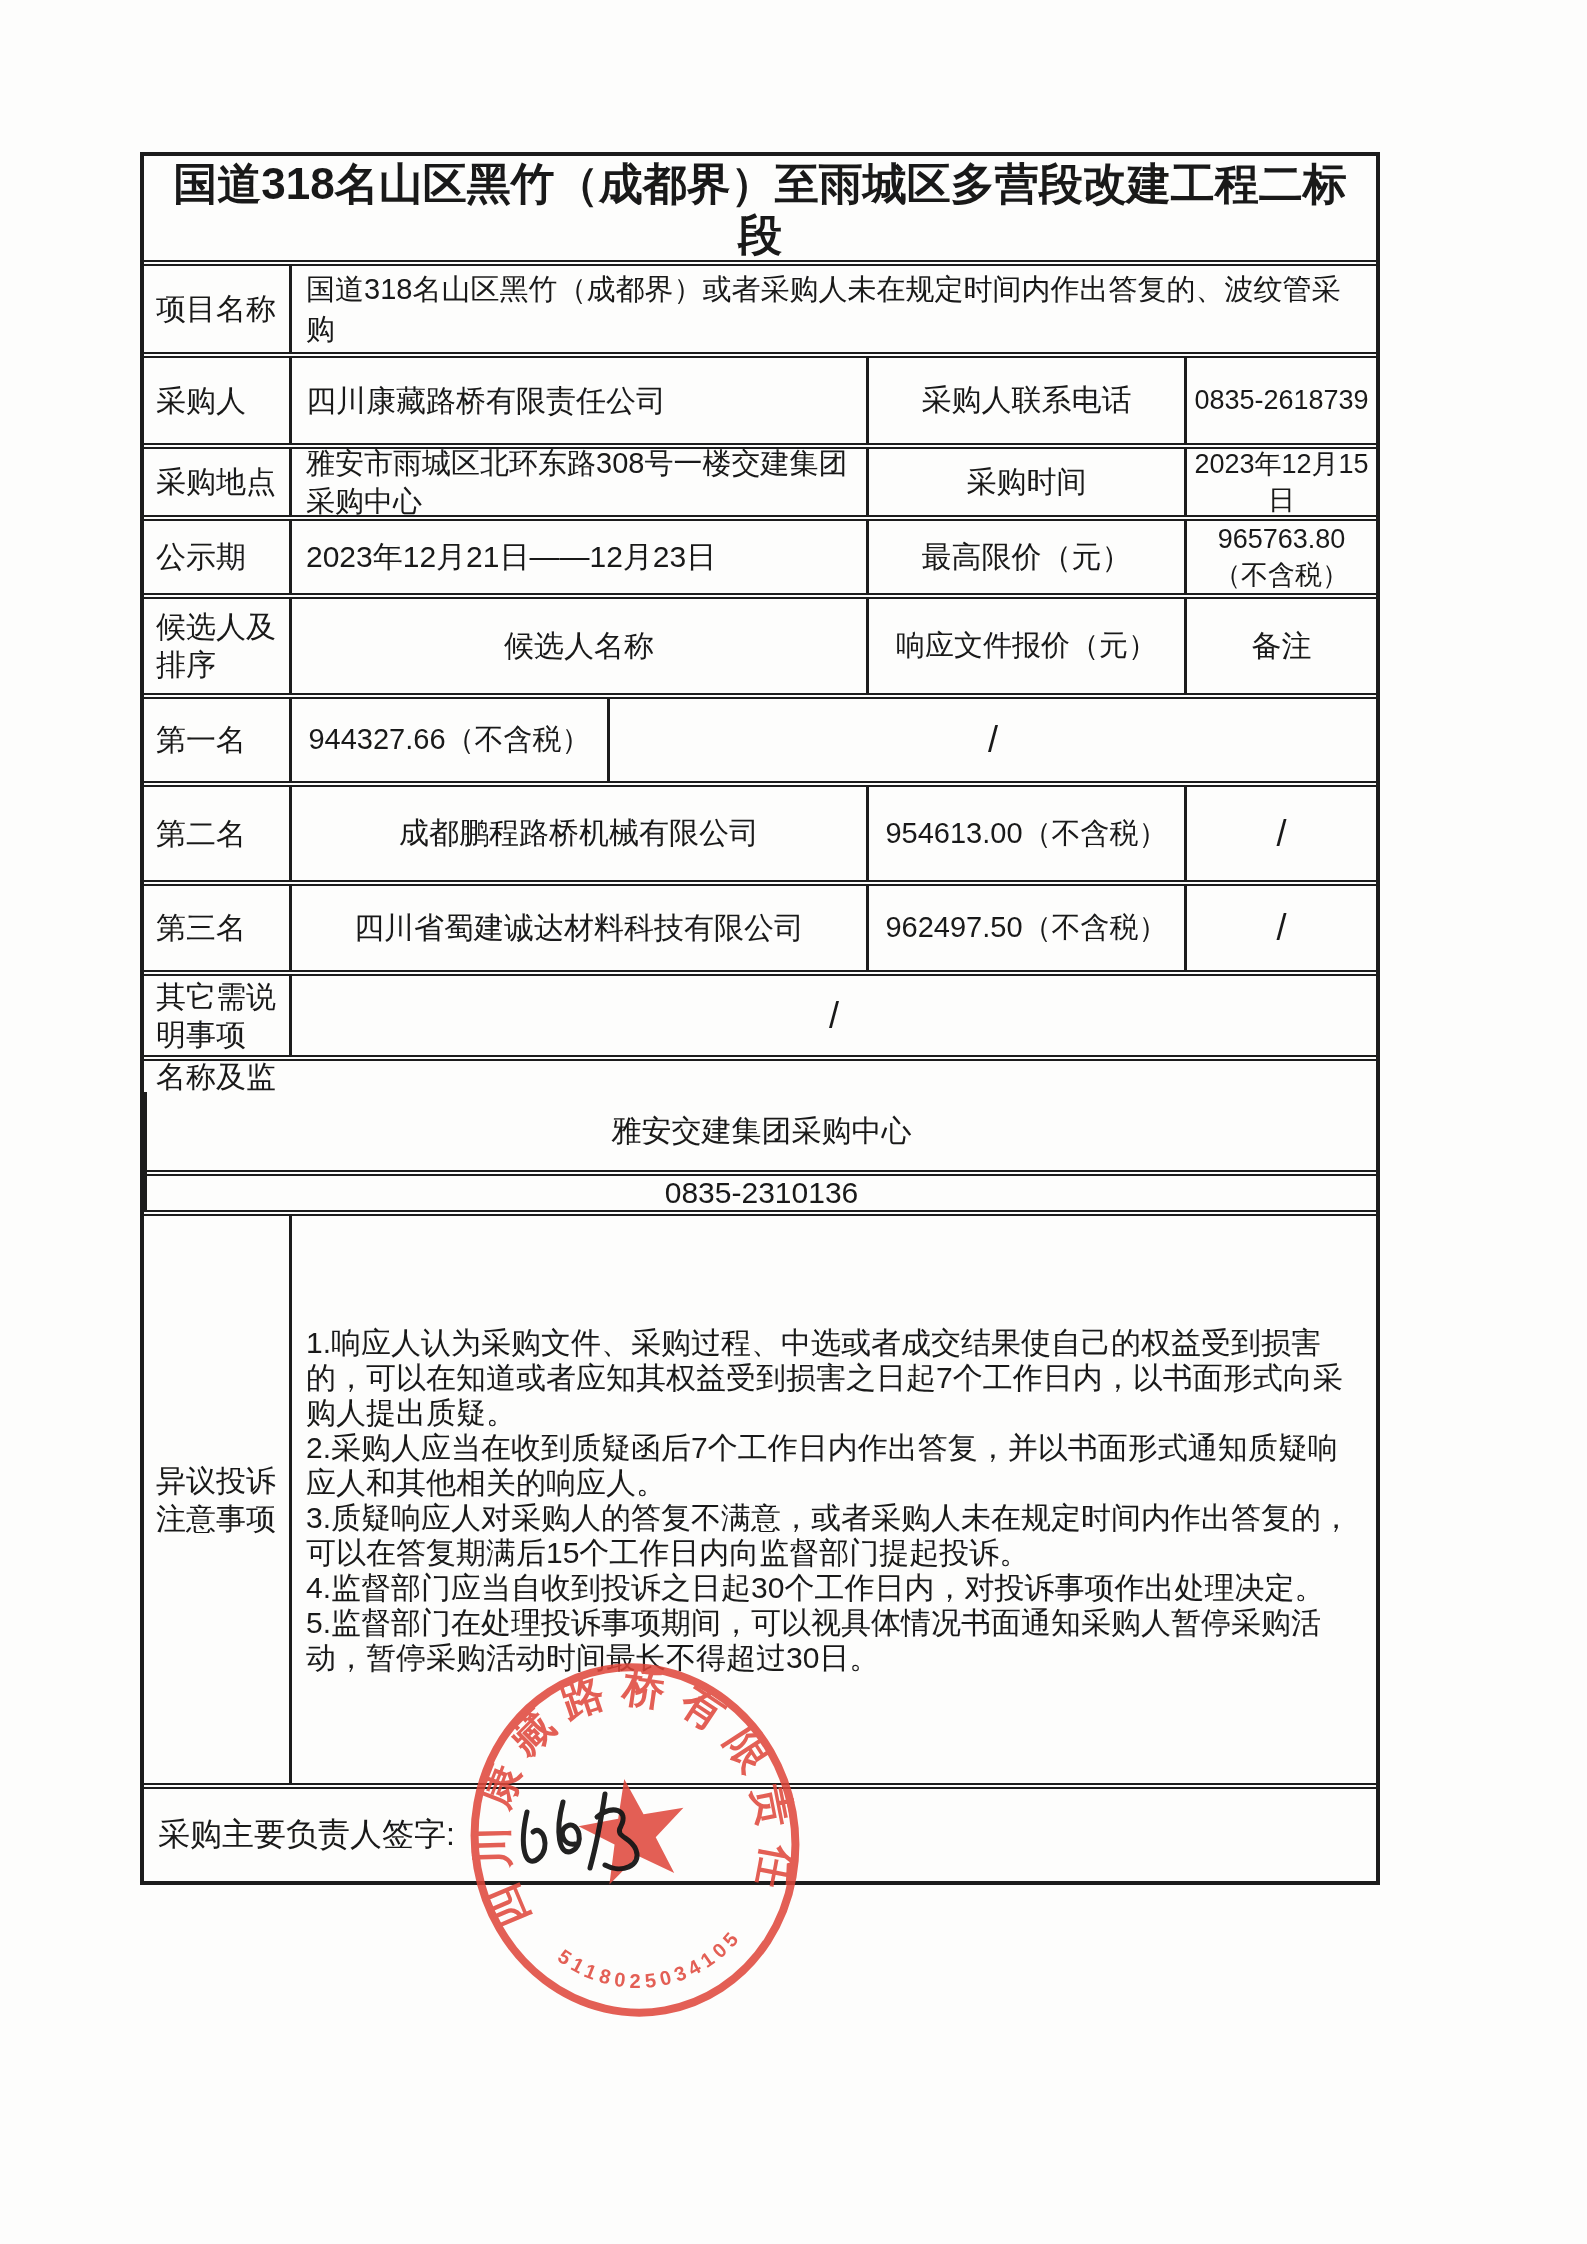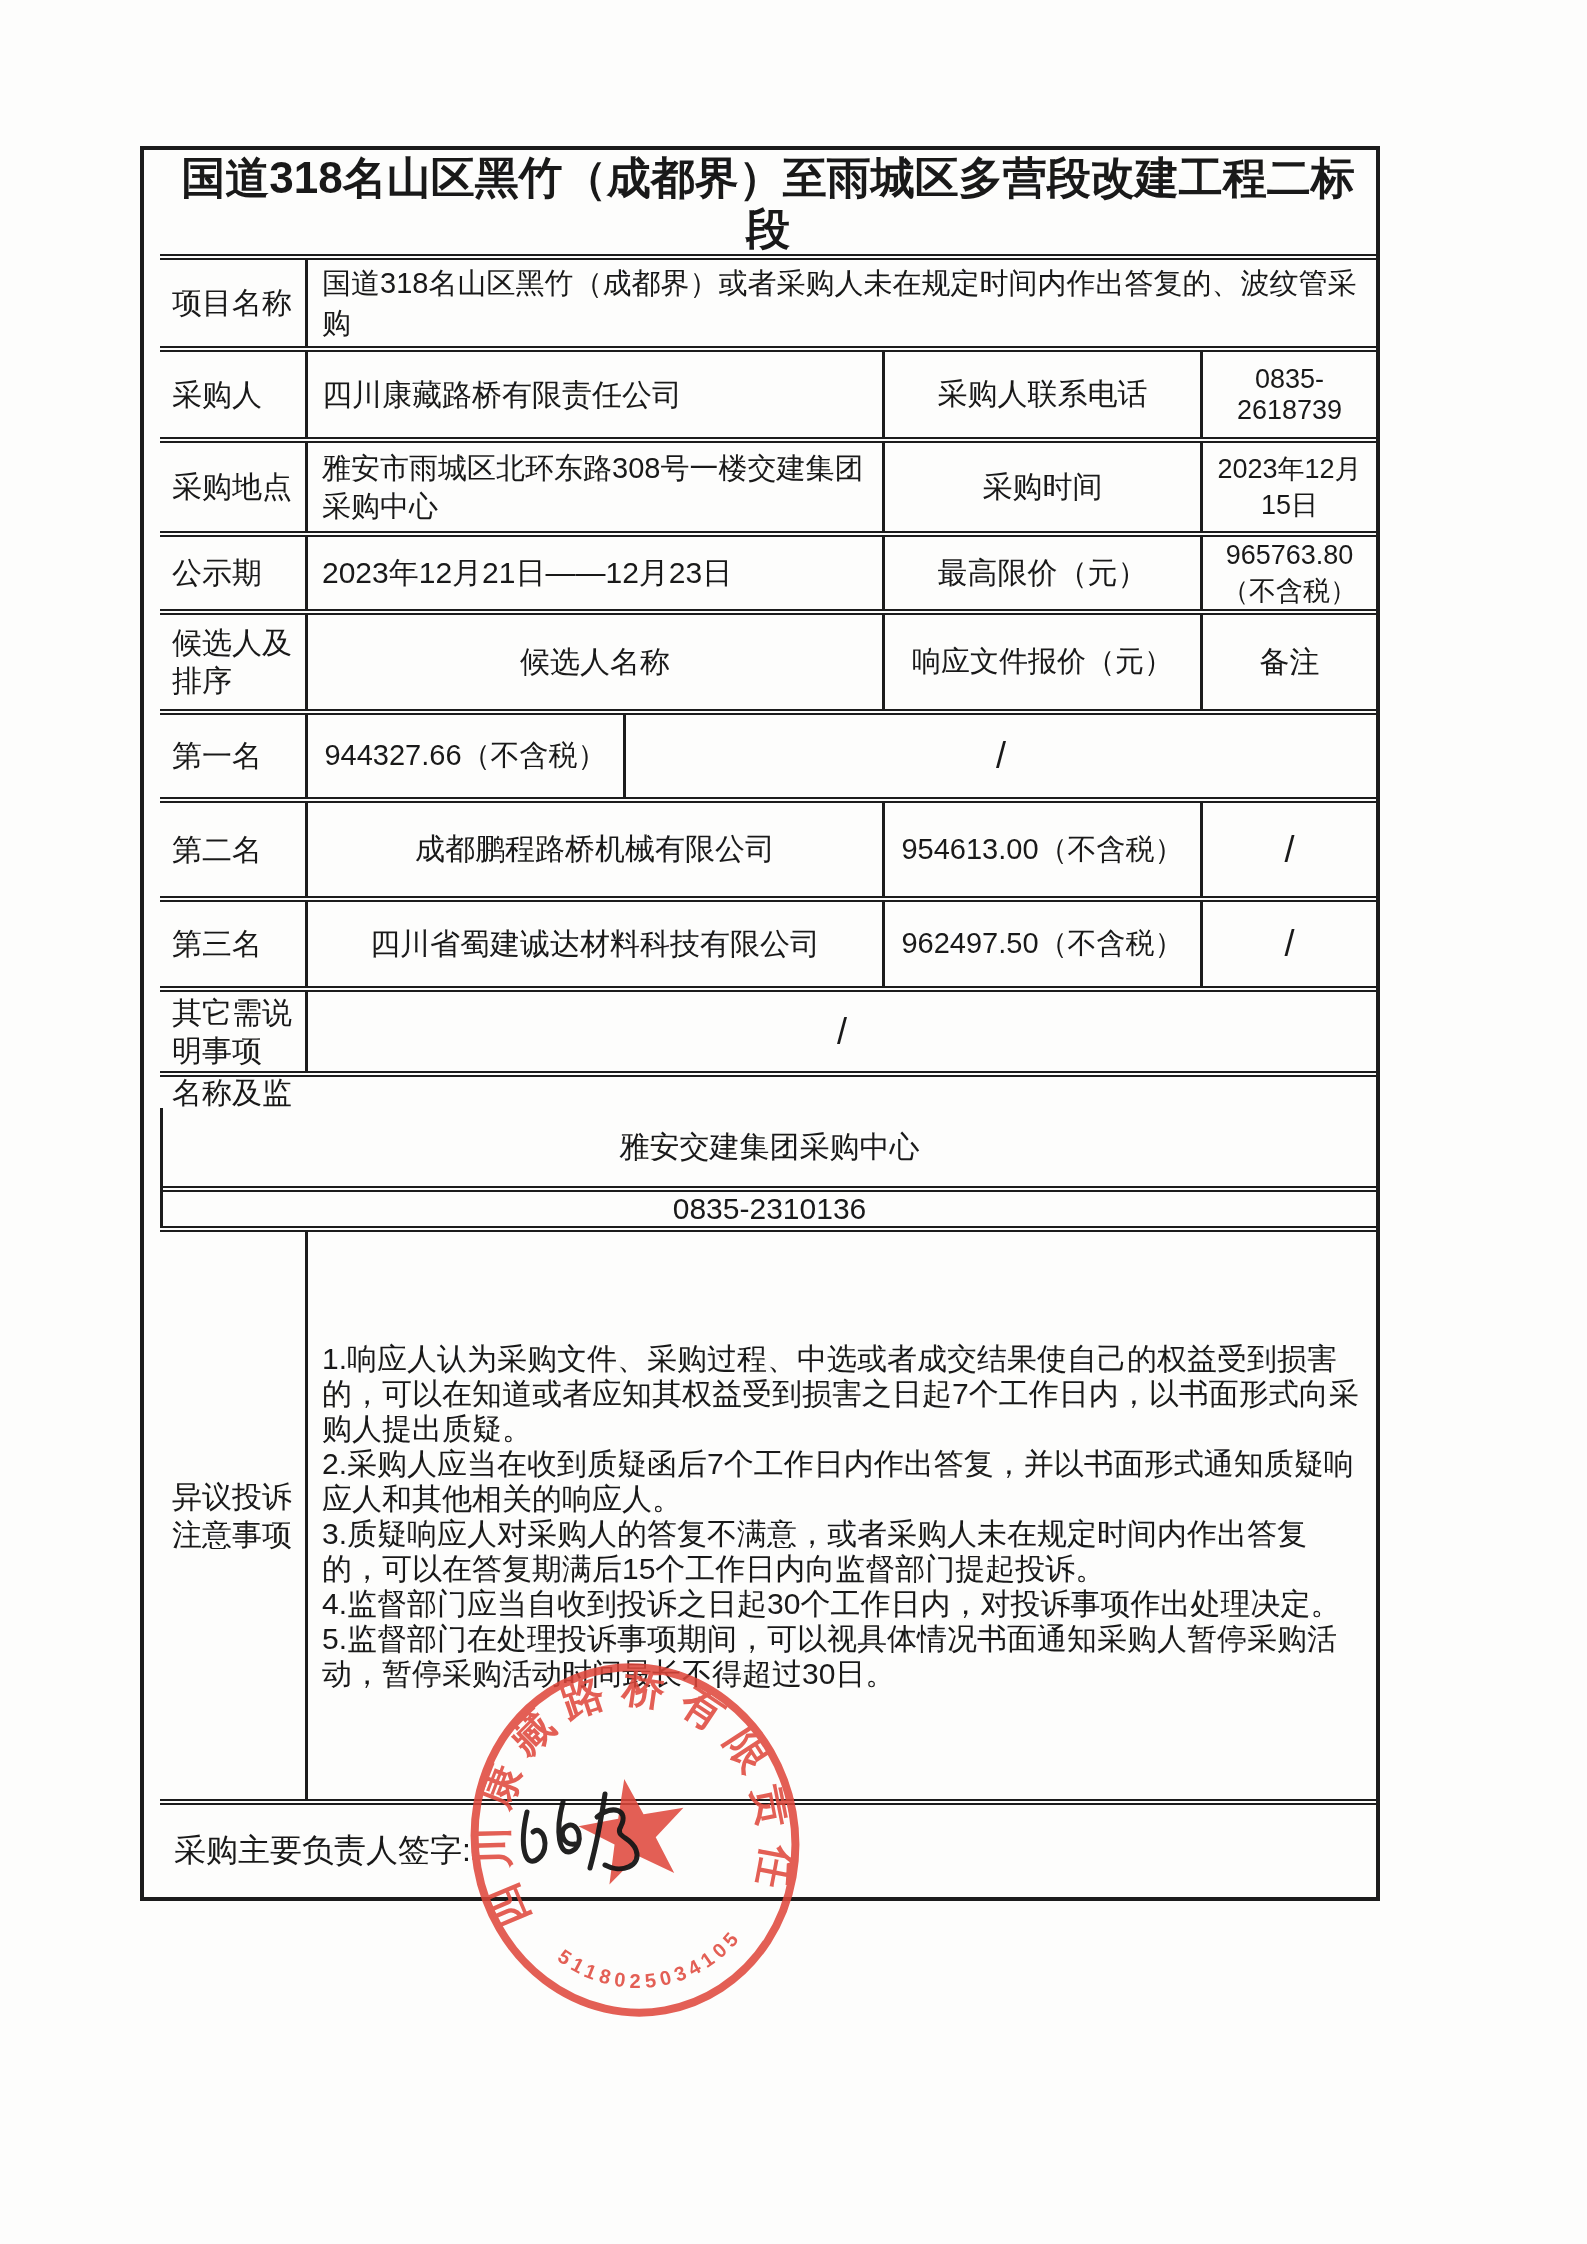--- a/index.html
+++ b/index.html
@@ -3,22 +3,22 @@
 <meta charset="utf-8">
 <style>
   html,body{margin:0;padding:0;background:#e8e8e8;}
   .page{
     position:relative; width:1587px; height:2244px; margin:0 auto;
     background:#fdfdfc; color:#191919;
     font-family:"Liberation Sans", sans-serif;
     font-size:30px; overflow:hidden;
   }
   .tbl{
-    position:absolute; left:140px; top:146px; width:1240px;
-    border:4px solid #1c1c1c; box-sizing:border-box; background:#fdfdfc;padding-left:16px;
+    position:absolute; left:140px; top:152px; width:1240px;
+    border:4px solid #1c1c1c; box-sizing:border-box; background:#fdfdfc;
   }
   .r{display:flex; box-sizing:border-box; width:100%;}
   .r + .r{border-top:6px double #1c1c1c;}
   .cell{box-sizing:border-box; display:flex; align-items:center; overflow:hidden;}
   .bl{border-left:3px solid #1c1c1c;}
   .w1{width:145px;}
   .w2{width:577px;}
   .w3{width:318px;}
   .w4{flex:1;}
   .lab{padding:4px 6px 4px 12px; line-height:38px;}
@@ -57,21 +57,21 @@
       <div class="cell bl val fs29" style="flex:1;">国道318名山区黑竹（成都界）或者采购人未在规定时间内作出答复的、波纹管采购</div>
     </div>
 
     <div class="r" style="height:91px;">
       <div class="cell w1 lab">采购人</div>
       <div class="cell bl w2 val">四川康藏路桥有限责任公司</div>
       <div class="cell bl w3 ctr">采购人联系电话</div>
       <div class="cell bl w4 ctr fs27">0835-2618739</div>
     </div>
 
-    <div class="r" style="height:94px;">
+    <div class="r" style="height:72px;">
       <div class="cell w1 lab">采购地点</div>
       <div class="cell bl w2 val fs29" style="line-height:38px;">雅安市雨城区北环东路308号一楼交建集团采购中心</div>
       <div class="cell bl w3 ctr">采购时间</div>
       <div class="cell bl w4 ctr fs27">2023年12月15日</div>
     </div>
 
     <div class="r" style="height:78px;">
       <div class="cell w1 lab">公示期</div>
       <div class="cell bl w2 val">2023年12月21日——12月23日</div>
       <div class="cell bl w3 ctr">最高限价（元）</div>

